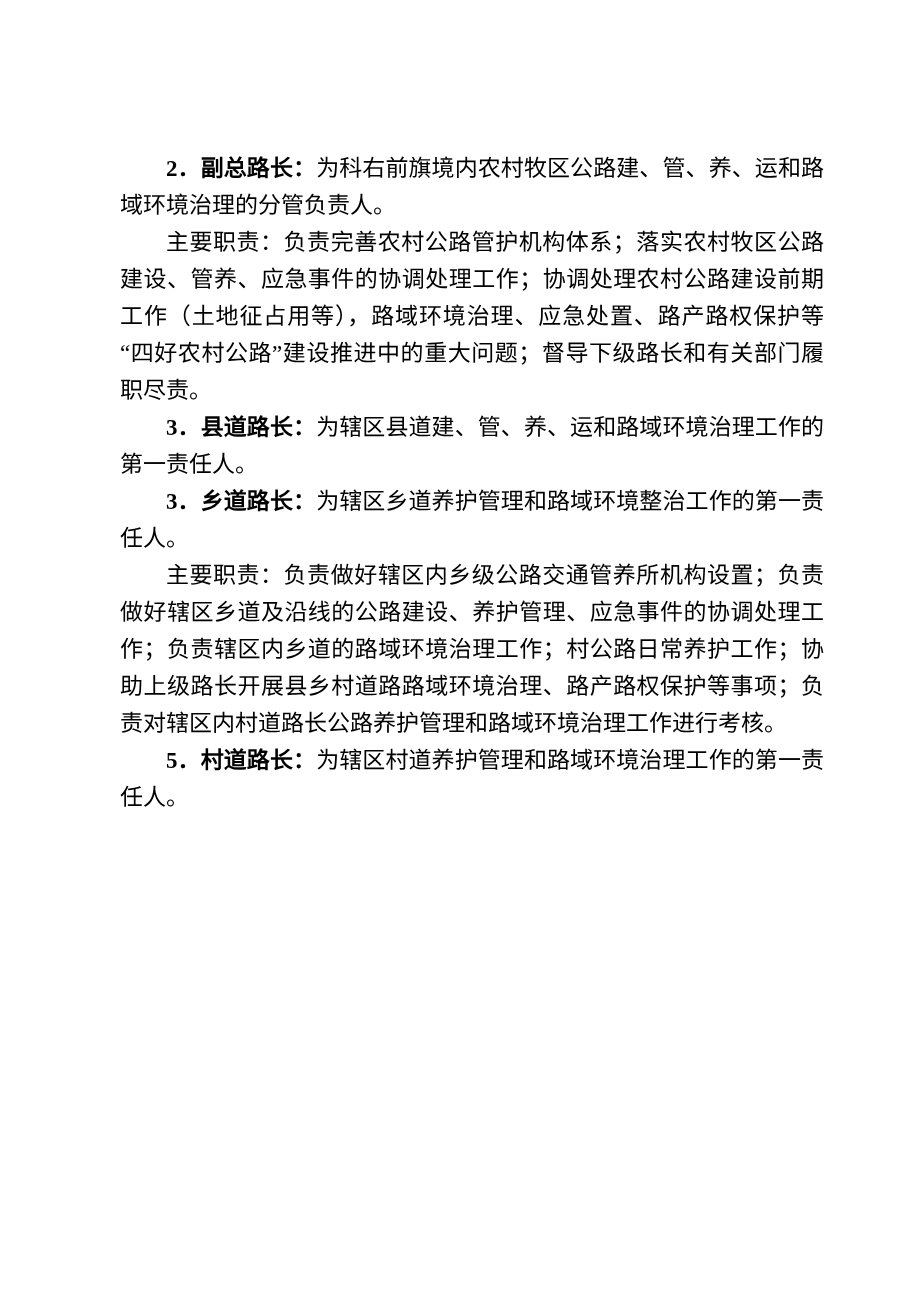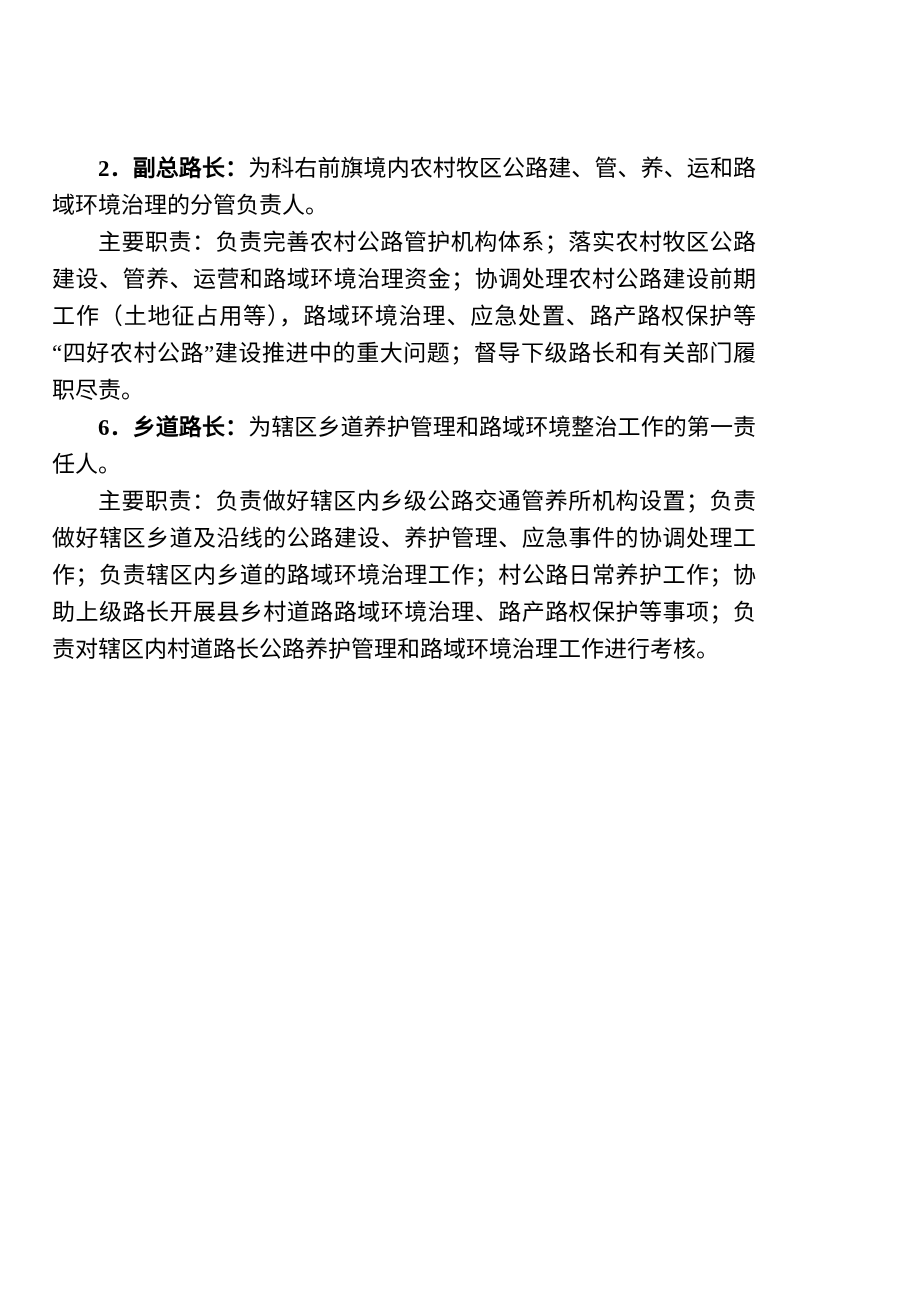--- a/index.html
+++ b/index.html
@@ -7,21 +7,21 @@
     padding: 0;
     background: #ffffff;
   }
   .page {
     position: relative;
     width: 920px;
     height: 1023px;
     margin: 0 auto;
     background: #ffffff;
     box-sizing: border-box;
-    padding: 150px 104px 0 52px;
+    padding: 150px 104px 0 120px;
     overflow: hidden;
   }
   .doc-body {
     width: 704px;
     font-family: "Liberation Serif", "DejaVu Serif", serif;
     font-size: 23px;
     line-height: 37px;
     color: #000000;
     text-align: justify;
     text-justify: inter-ideograph;
@@ -37,24 +37,26 @@
   }
 </style>
 </head>
 <body>
 
 <div class="page">
   <div class="doc-body">
 
     <p class="para"><span class="lead">2．副总路长：</span><span>为科右前旗境内农村牧区公路建、管、养、运和路域环境治理的分管负责人。</span></p>
 
-    <p class="para"><span class="lead"></span><span>主要职责：负责完善农村公路管护机构体系；落实农村牧区公路建设、管养、运营和路域环境治理资金；协调处理农村公路建设前期工作（土地征占用等），路域环境治理、应急处置、路产路权保护等“四好农村公路”建设推进中的重大问题；督导下级路长和有关部门履职尽责。</span></p>
+    <p class="para"><span class="lead"></span><span>主要职责：负责完善农村公路管护机构体系；落实农村牧区公路建设、管养、应急事件的协调处理工作；协调处理农村公路建设前期工作（土地征占用等），路域环境治理、应急处置、路产路权保护等“四好农村公路”建设推进中的重大问题；督导下级路长和有关部门履职尽责。</span></p>
+
+    <p class="para"><span class="lead">3．县道路长：</span><span>为辖区县道建、管、养、运和路域环境治理工作的第一责任人。</span></p>
 
 
-
-    <p class="para"><span class="lead">6．乡道路长：</span><span>为辖区乡道养护管理和路域环境整治工作的第一责任人。</span></p>
+    <p class="para"><span class="lead">3．乡道路长：</span><span>为辖区乡道养护管理和路域环境整治工作的第一责任人。</span></p>
 
     <p class="para"><span class="lead"></span><span>主要职责：负责做好辖区内乡级公路交通管养所机构设置；负责做好辖区乡道及沿线的公路建设、养护管理、应急事件的协调处理工作；负责辖区内乡道的路域环境治理工作；村公路日常养护工作；协助上级路长开展县乡村道路路域环境治理、路产路权保护等事项；负责对辖区内村道路长公路养护管理和路域环境治理工作进行考核。</span></p>
 
+    <p class="para"><span class="lead">5．村道路长：</span><span>为辖区村道养护管理和路域环境治理工作的第一责任人。</span></p>
 
 
   </div>
 </div>
 
 </body></html>

